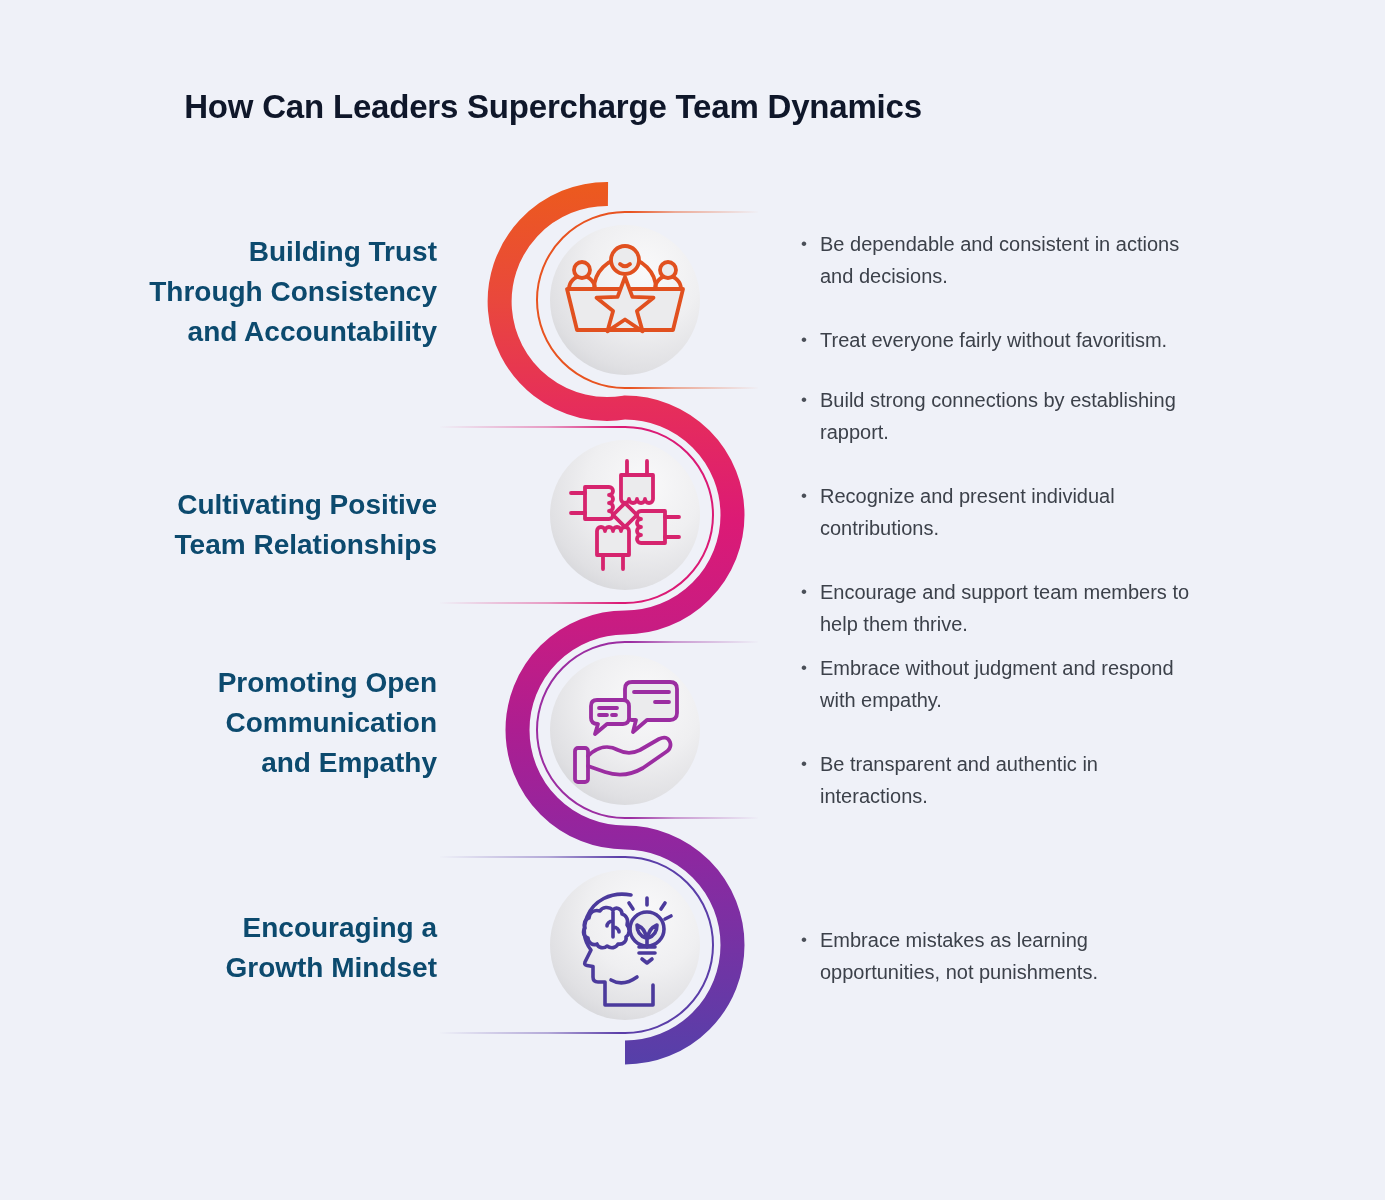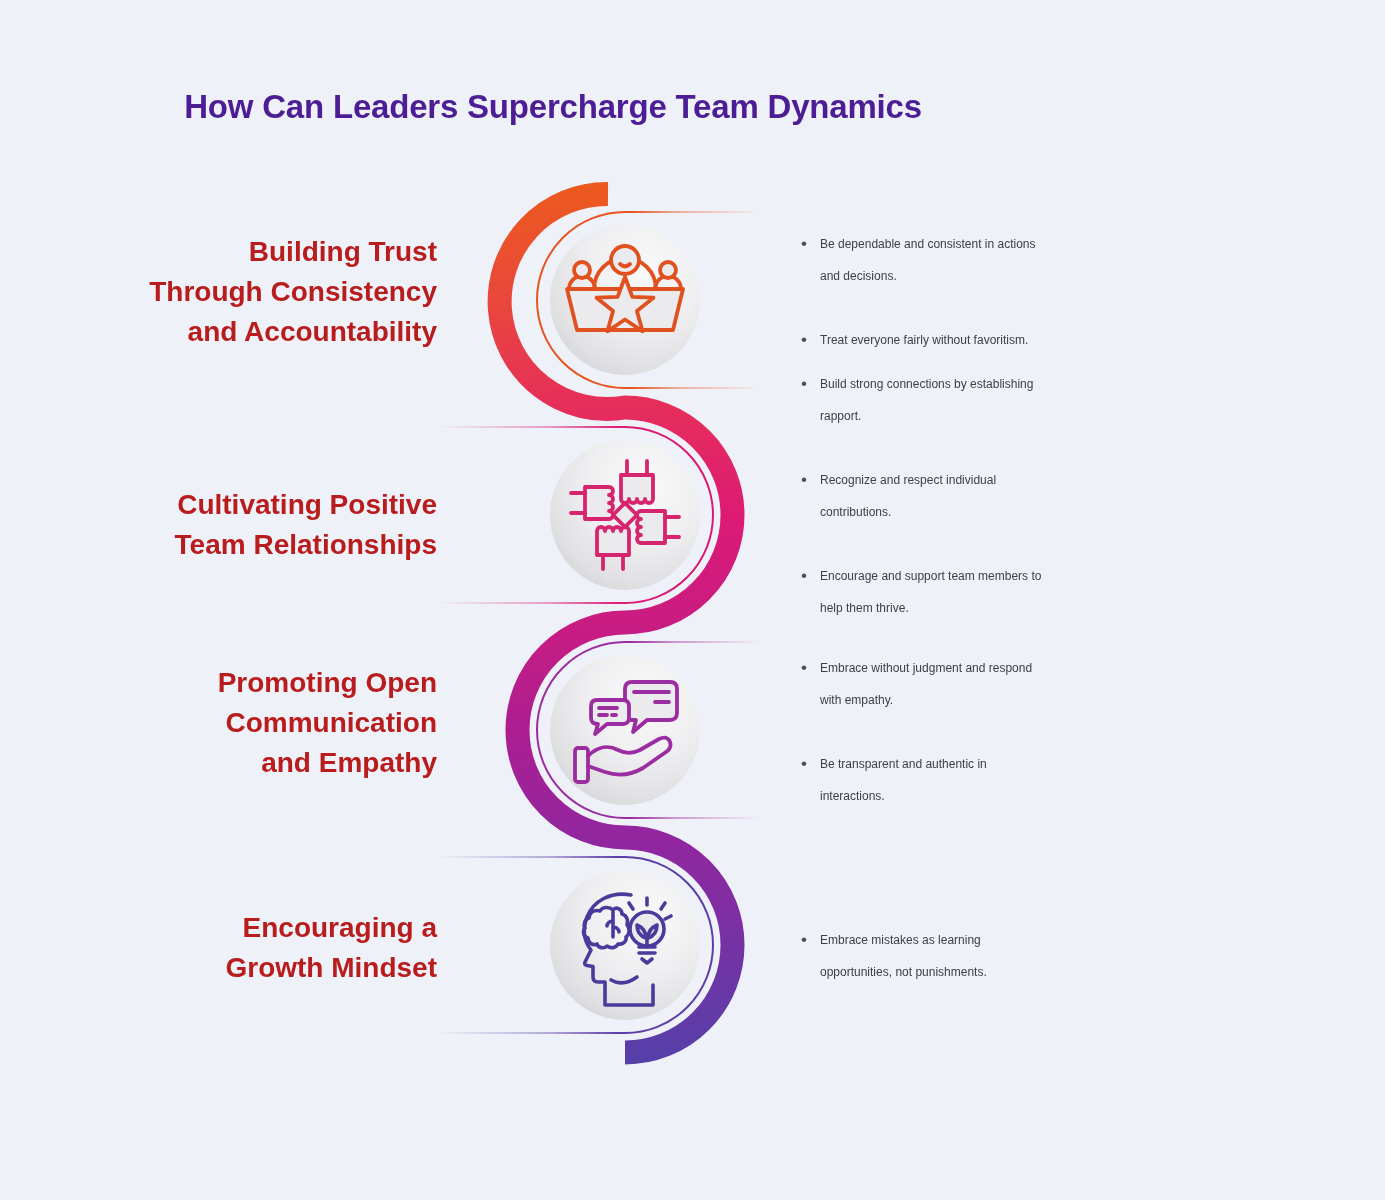--- a/index.html
+++ b/index.html
@@ -6,36 +6,36 @@
   body{
     width:1385px;height:1200px;
     background:#eff1f8;
     font-family:"Liberation Sans", sans-serif;
     position:relative;overflow:hidden;
   }
   .canvas{position:absolute;inset:0;}
   .title{
     position:absolute;top:66px;left:0;width:1106px;
     text-align:center;
-    font-size:33px;font-weight:700;color:#4c1d95;
+    font-size:33px;font-weight:700;color:#0f172a;
     letter-spacing:-0.2px;
   }
   .art{position:absolute;top:0;left:0;}
   .section-label{
     position:absolute;left:97px;width:340px;
     transform:translateY(-50%);
     text-align:right;
-    font-size:28px;line-height:40px;font-weight:600;color:#b91c1c;
+    font-size:28px;line-height:40px;font-weight:600;color:#0c4a6e;
     white-space:pre-line;
   }
   .bullets{
     position:absolute;left:820px;width:480px;
     transform:translateY(-50%);
     margin:0;padding:0;list-style:none;
-    font-size:12px;line-height:32px;color:#3c414a;
+    font-size:20px;line-height:32px;color:#3c414a;
     white-space:pre-line;
   }
   .bullets li{position:relative;margin:0;padding:0;}
   .bullets li::before{
     content:"\2022";
     position:absolute;left:-19px;top:0;
     font-size:17px;color:#4a4f58;
   }
 </style>
 </head>
@@ -162,24 +162,24 @@
 Growth Mindset</div>
   <div class="section-label" style="top:723px">Promoting Open
 Communication
 and Empathy</div>
 
   <ul class="bullets" style="top:292px">
     <li>Be dependable and consistent in actions
 and decisions.</li>
     <li>Treat everyone fairly without favoritism.</li>
   </ul>
-  <ul class="bullets" style="top:496px">
+  <ul class="bullets" style="top:512px">
     <li>Build strong connections by establishing
 rapport.</li>
-    <li>Recognize and respect individual
+    <li>Recognize and present individual
 contributions.</li>
     <li>Encourage and support team members to
 help them thrive.</li>
   </ul>
   <ul class="bullets" style="top:732px">
     <li>Embrace without judgment and respond
 with empathy.</li>
     <li>Be transparent and authentic in
 interactions.</li>
   </ul>

